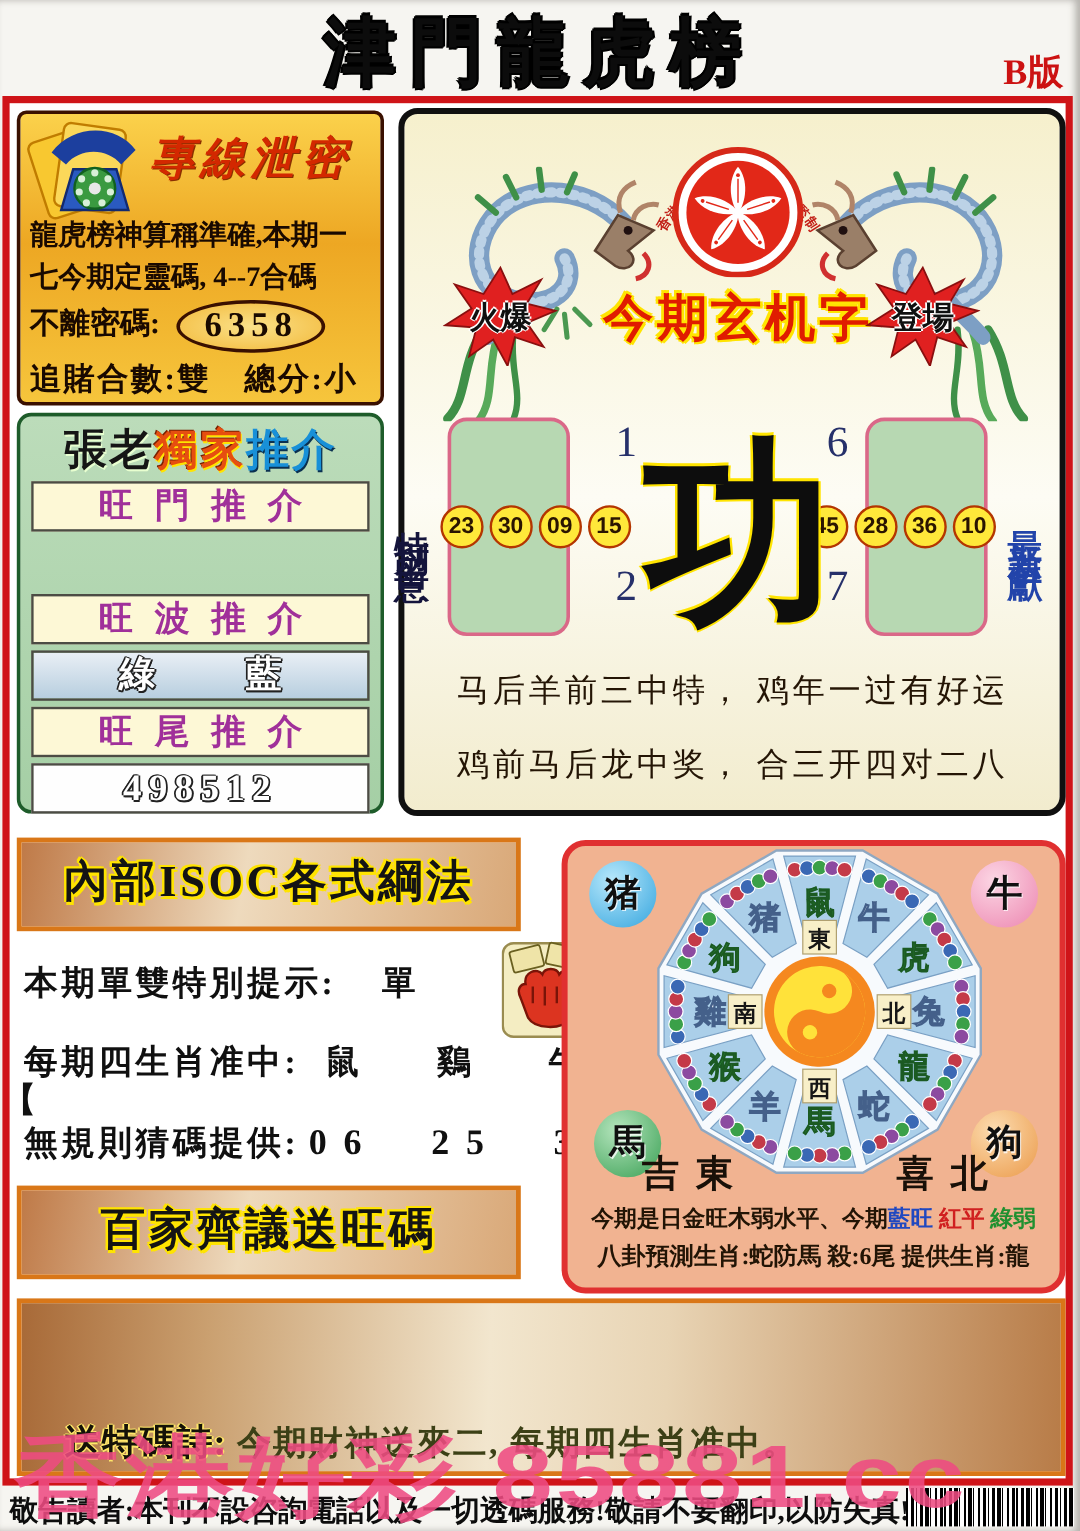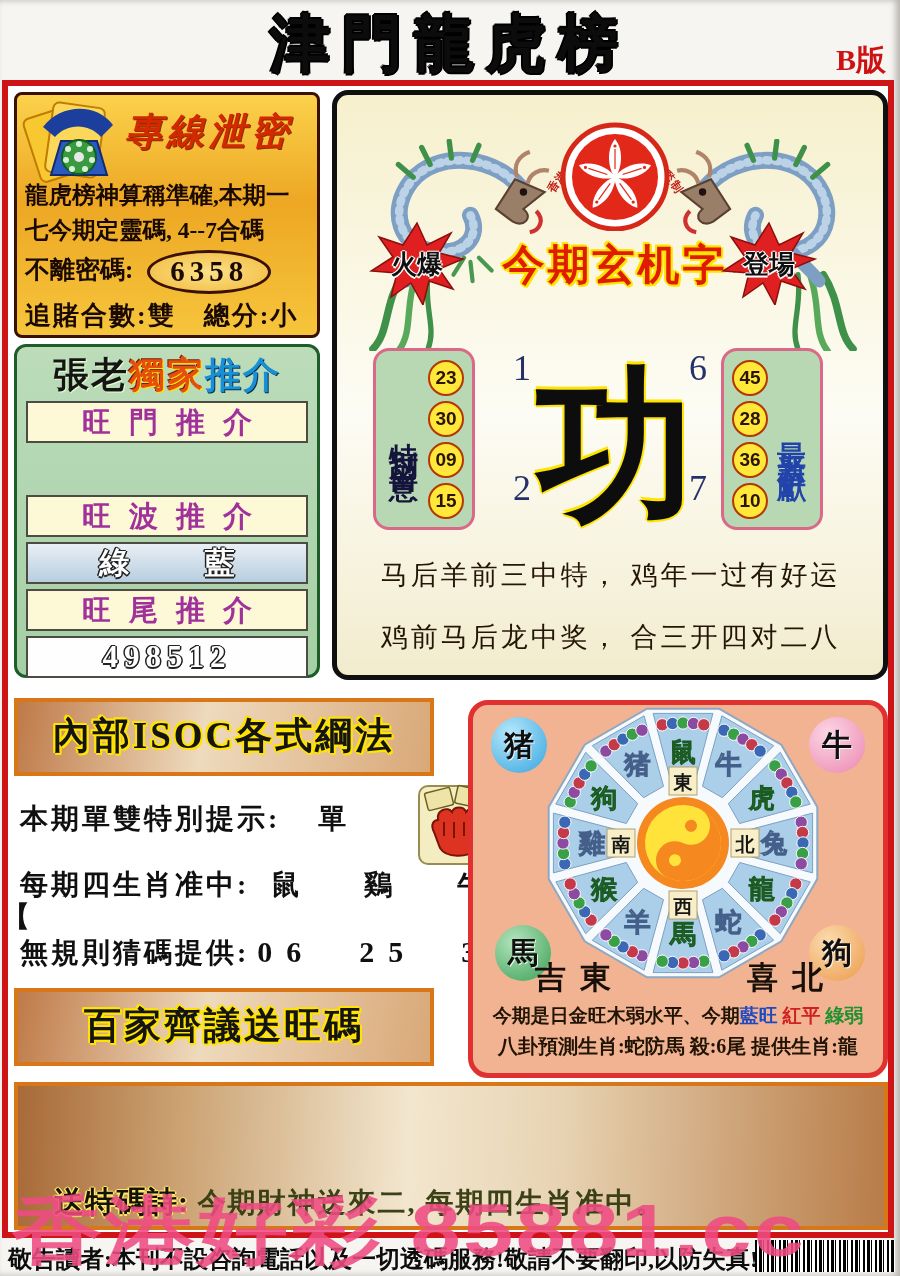--- a/index.html
+++ b/index.html
@@ -44,21 +44,21 @@
   .burst-label{position:absolute;left:0;right:0;top:26px;text-align:center;font-size:26px;font-weight:900;color:#101010;
     font-family:"Liberation Serif",serif;text-shadow:-1.5px 0 #fff,1.5px 0 #fff,0 -1.5px #fff,0 1.5px #fff;}
   .headline{left:118px;top:142px;width:320px;text-align:center;font-size:42px;font-weight:900;color:#e01c00;
     font-family:"Liberation Serif",serif;letter-spacing:3px;white-space:nowrap;
     text-shadow:-2px 0 #ffe400,2px 0 #ffe400,0 -2px #ffe400,0 2px #ffe400,2px 2px #ffe400,-2px -2px #ffe400;}
   .pill{top:253px;width:102px;height:182px;box-sizing:border-box;border:3px solid #da6888;border-radius:16px;
     background:#b7d8b2;display:flex;align-items:center;justify-content:center;gap:4px;padding:4px;}
   .pill-chars{writing-mode:vertical-rl;text-orientation:upright;font-size:29px;font-weight:900;letter-spacing:10px;
     font-family:"Liberation Serif",serif;}
   .pill-chars.dark{color:#14143c;} .pill-chars.blue{color:#2244aa;}
-  .pill-circles{display:flex;flex-direction:column;gap:5px;}
+  .pill-circles{display:flex;flex-direction:row;gap:5px;}
   .num-circle{width:36px;height:36px;border-radius:50%;background:#ffe83a;border:2px solid #b43600;box-sizing:border-box;
     text-align:center;line-height:32px;font-size:19px;font-weight:bold;color:#2a1400;font-family:"Liberation Sans",sans-serif;}
   .corner-num{font-size:36px;color:#26306a;font-family:"Liberation Serif",serif;}
   .big-char{left:160px;top:252px;width:236px;height:206px;text-align:center;line-height:200px;font-size:158px;font-weight:900;
     color:#0d0d0d;font-family:"Liberation Serif",serif;transform:scaleY(1.05);
     text-shadow:-2px 0 #ffe400,2px 0 #ffe400,0 -2px #ffe400,0 2px #ffe400;}
   .poem{left:11px;right:10px;text-align:center;font-size:27px;font-weight:normal;color:#241505;letter-spacing:3px;
     font-family:"Liberation Serif",serif;white-space:nowrap;}
   
   .sect-head{width:420px;height:78px;box-sizing:border-box;border:4px solid #d97718;

